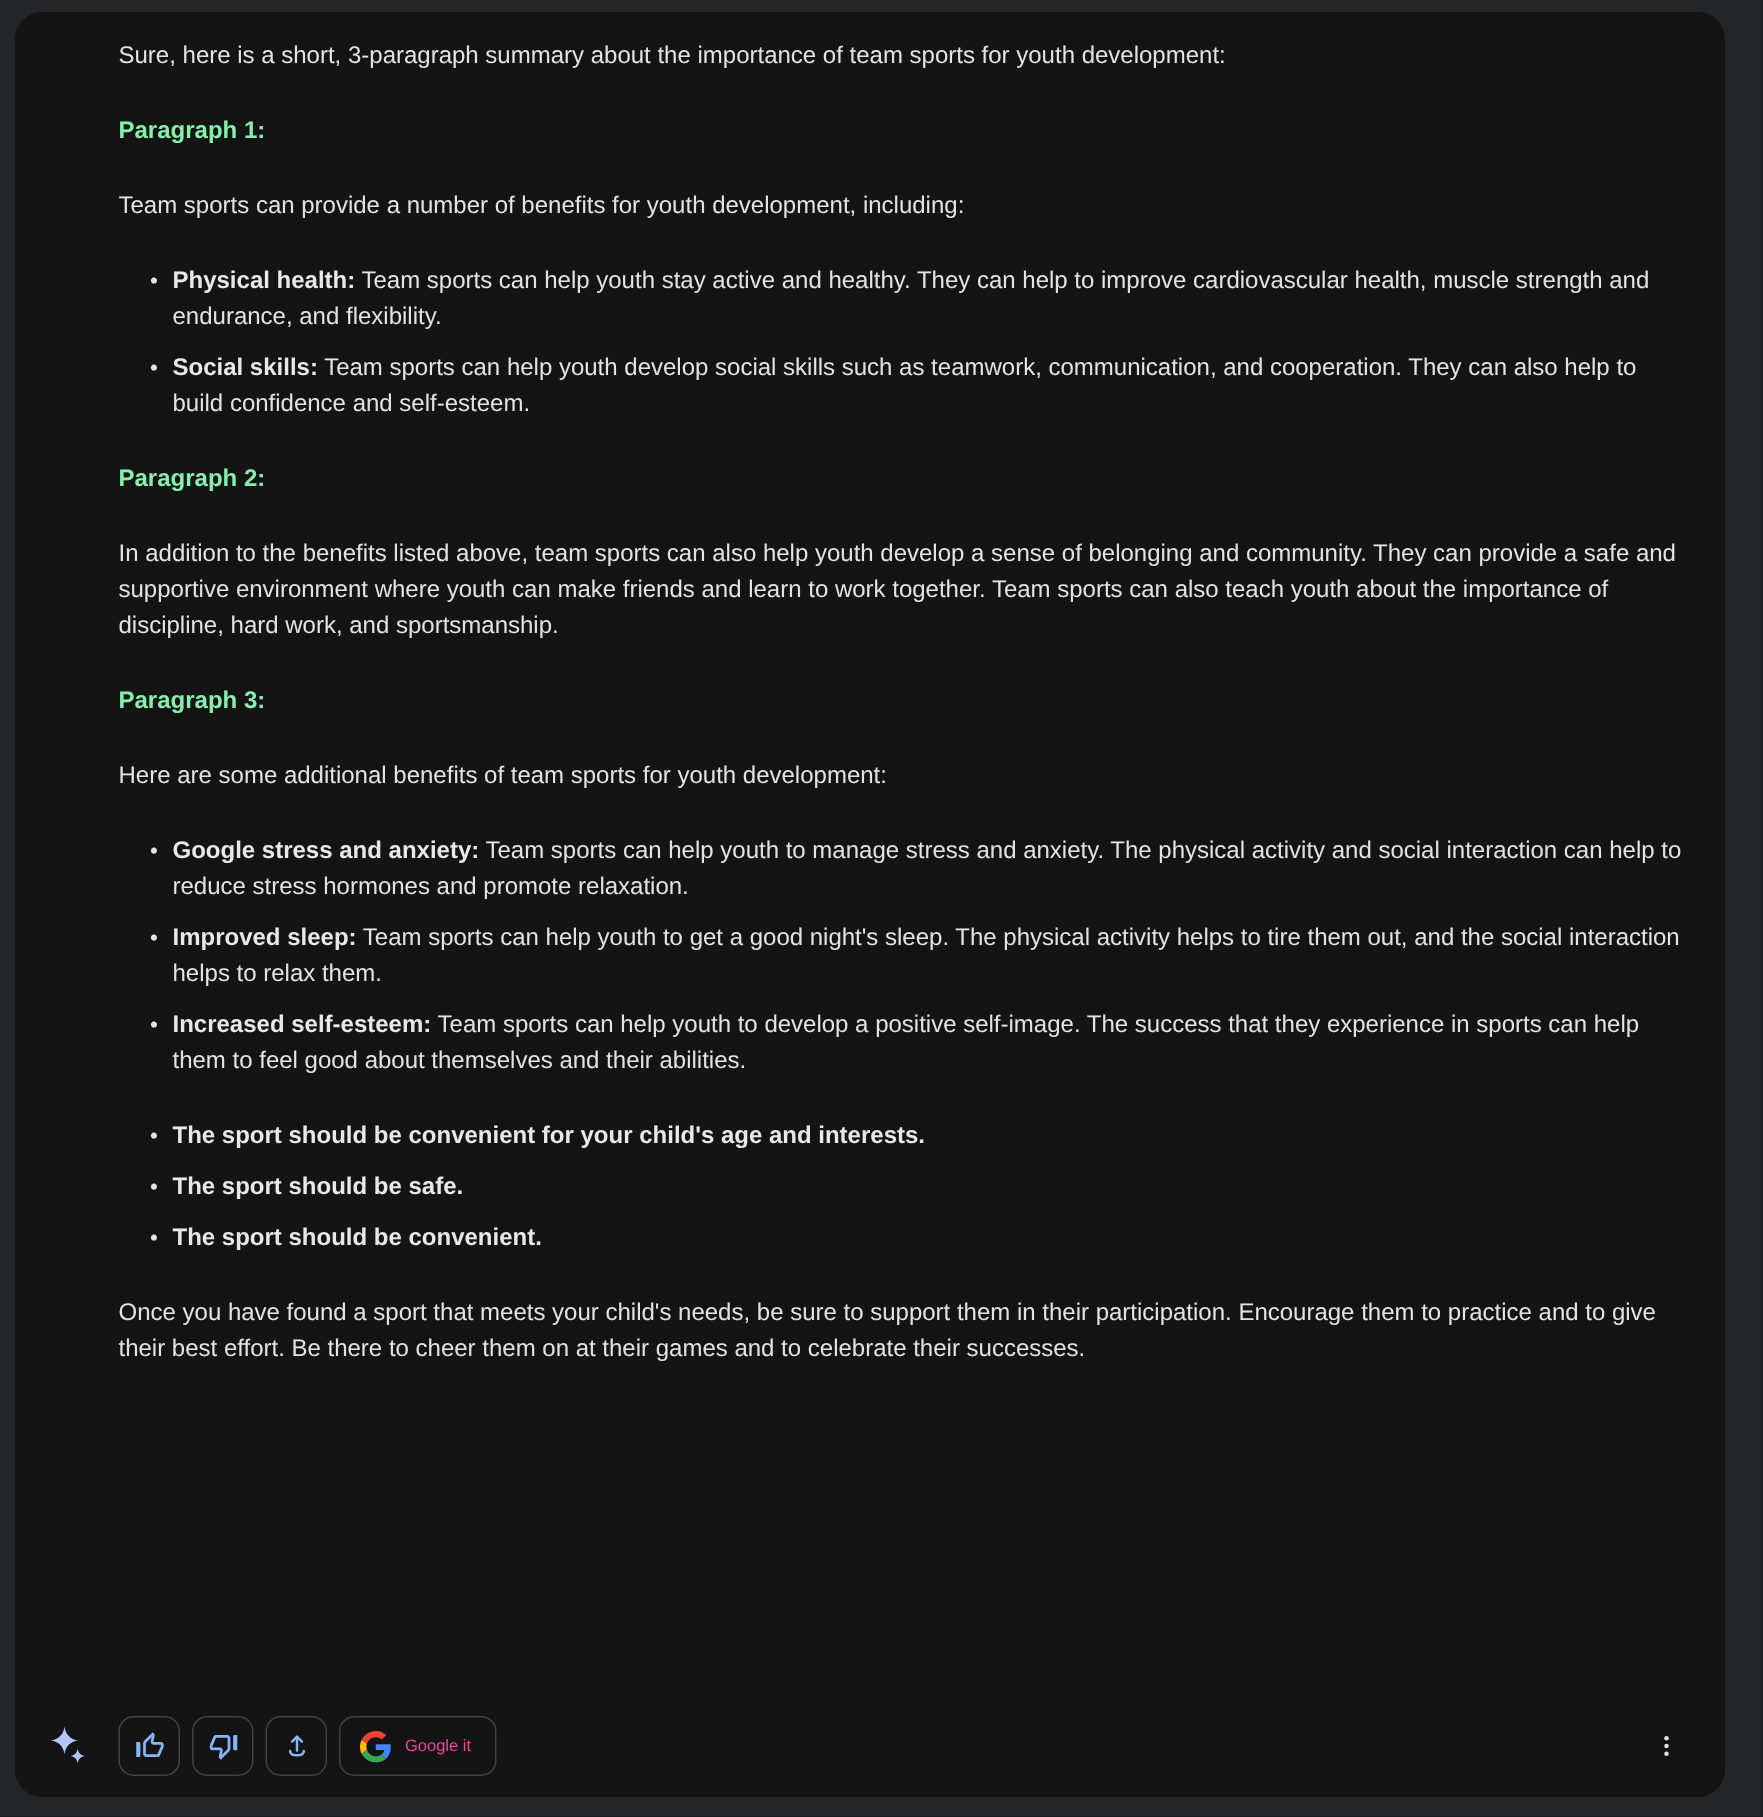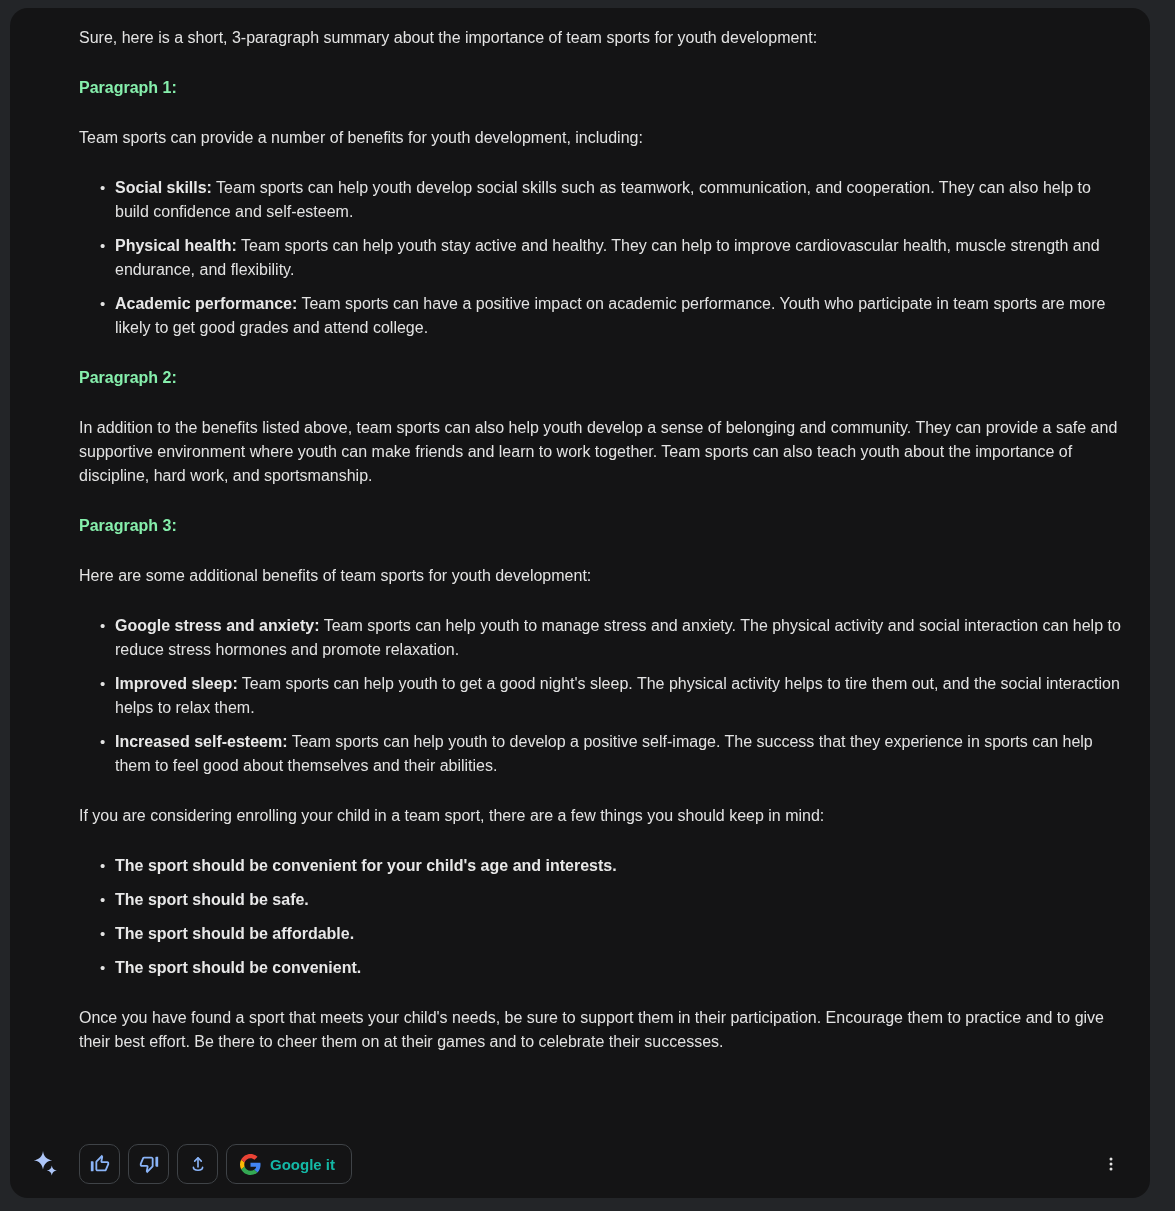--- a/index.html
+++ b/index.html
@@ -69,24 +69,24 @@
     display: inline-flex;
     align-items: center;
     justify-content: center;
     cursor: pointer;
     color: #8ab4f8;
   }
   .icon-btn { width: 41px; padding: 0; }
   .google-btn {
     padding: 0 16px 0 13px;
     gap: 9px;
-    color: #14b8a6;
+    color: #ec4899;
     font-family: "Liberation Sans", sans-serif;
-    font-size: 15px;
-    font-weight: 700;
+    font-size: 11px;
+    font-weight: 400;
   }
   .more-btn {
     margin-left: auto;
     width: 34px; height: 34px;
     border: none; background: transparent;
     display: inline-flex; align-items: center; justify-content: center;
     cursor: pointer;
     padding: 0;
   }
   svg { display: block; }
@@ -104,44 +104,41 @@
   </div>
 
   <div class="content">
 
     <p>Sure, here is a short, 3-paragraph summary about the importance of team sports for youth development:</p>
 
     <p class="hd">Paragraph 1:</p>
     <p>Team sports can provide a number of benefits for youth development, including:</p>
 
     <ul>
+      <li><span class="b">Physical health:</span><span> Team sports can help youth stay active and healthy. They can help to improve cardiovascular health, muscle strength and endurance, and flexibility.</span></li>
       <li><span class="b">Social skills:</span><span> Team sports can help youth develop social skills such as teamwork, communication, and cooperation. They can also help to build confidence and self-esteem.</span></li>
-      <li><span class="b">Physical health:</span><span> Team sports can help youth stay active and healthy. They can help to improve cardiovascular health, muscle strength and endurance, and flexibility.</span></li>
-      <li><span class="b">Academic performance:</span><span> Team sports can have a positive impact on academic performance. Youth who participate in team sports are more likely to get good grades and attend college.</span></li>
     </ul>
 
     <p class="hd">Paragraph 2:</p>
     <p>In addition to the benefits listed above, team sports can also help youth develop a sense of belonging and community. They can provide a safe and supportive environment where youth can make friends and learn to work together. Team sports can also teach youth about the importance of discipline, hard work, and sportsmanship.</p>
 
     <p class="hd">Paragraph 3:</p>
 
     <p>Here are some additional benefits of team sports for youth development:</p>
 
     <ul>
       <li><span class="b">Google stress and anxiety:</span><span> Team sports can help youth to manage stress and anxiety. The physical activity and social interaction can help to reduce stress hormones and promote relaxation.</span></li>
       <li><span class="b">Improved sleep:</span><span> Team sports can help youth to get a good night's sleep. The physical activity helps to tire them out, and the social interaction helps to relax them.</span></li>
       <li><span class="b">Increased self-esteem:</span><span> Team sports can help youth to develop a positive self-image. The success that they experience in sports can help them to feel good about themselves and their abilities.</span></li>
     </ul>
 
-    <p>If you are considering enrolling your child in a team sport, there are a few things you should keep in mind:</p>
 
     <ul>
       <li><span class="b">The sport should be convenient for your child's age and interests.</span></li>
       <li><span class="b">The sport should be safe.</span></li>
-      <li><span class="b">The sport should be affordable.</span></li>
       <li><span class="b">The sport should be convenient.</span></li>
     </ul>
 
     <p>Once you have found a sport that meets your child's needs, be sure to support them in their participation. Encourage them to practice and to give their best effort. Be there to cheer them on at their games and to celebrate their successes.</p>
 
     <div class="footer">
 
       <button class="icon-btn">
         <span>
           <svg width="22" height="22" viewBox="0 0 24 24" fill="#8ab4f8" xmlns="http://www.w3.org/2000/svg">

